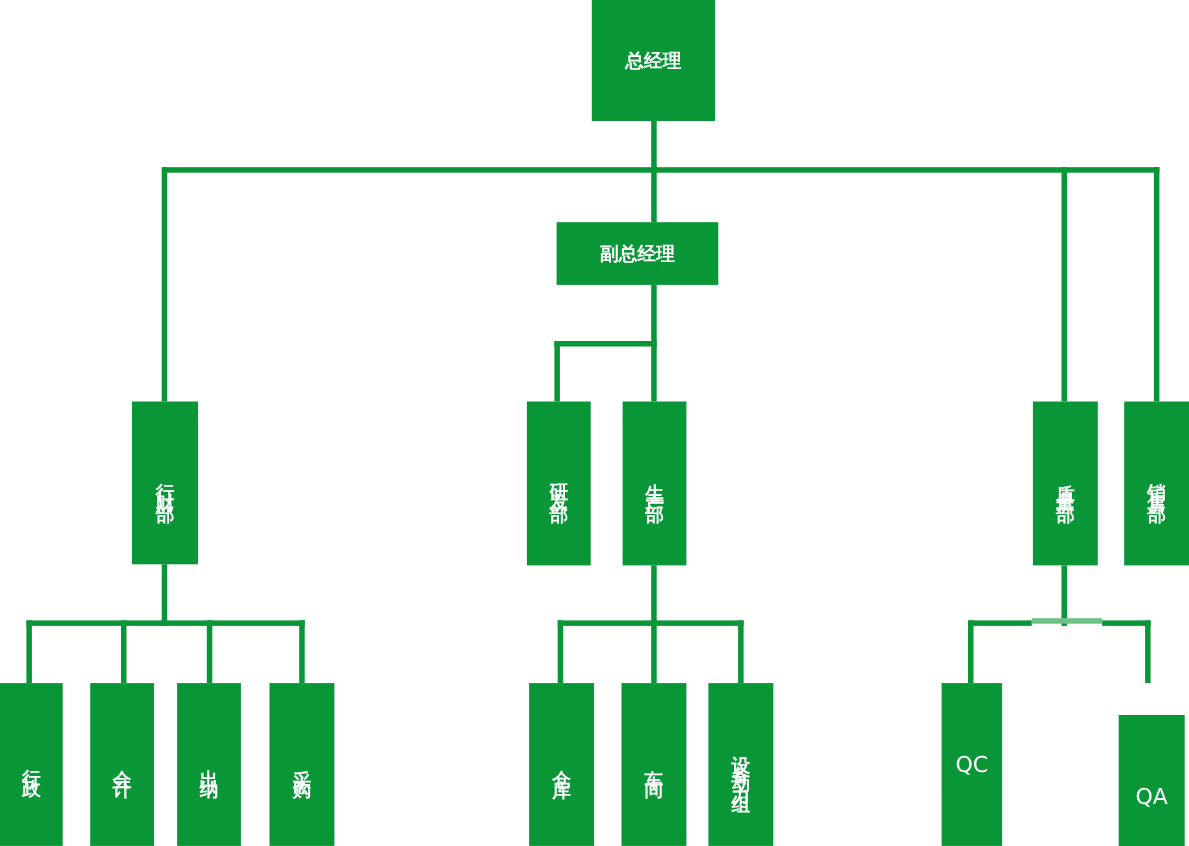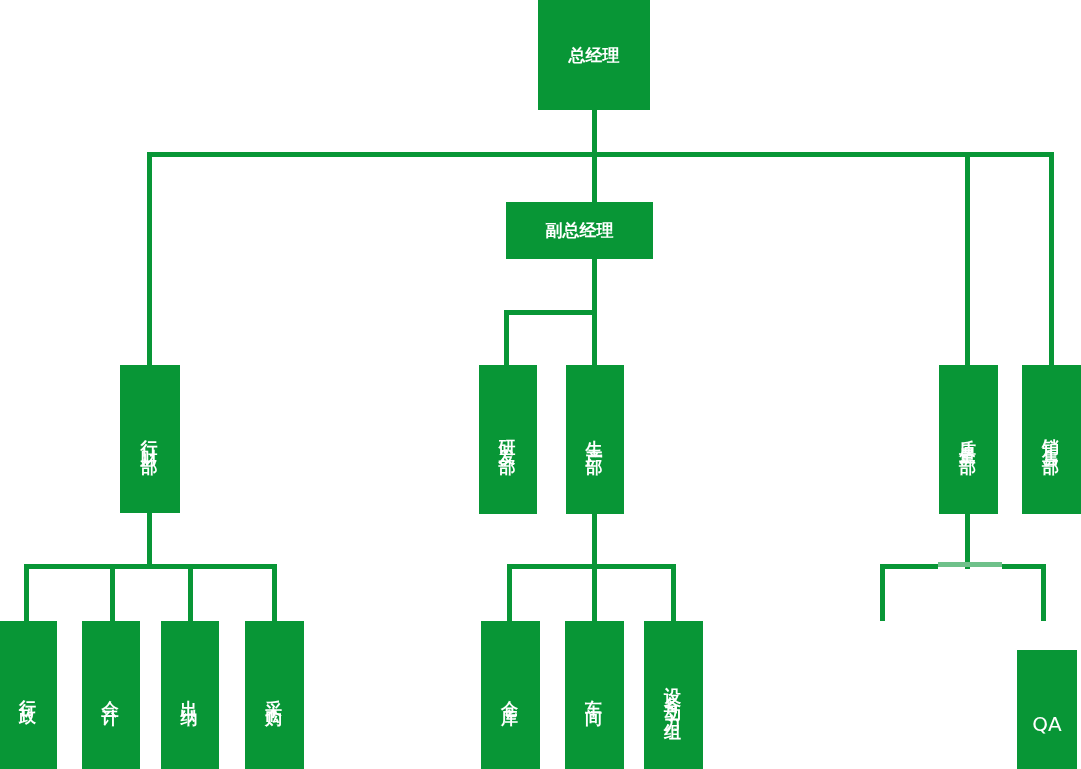--- a/index.html
+++ b/index.html
@@ -139,17 +139,20 @@
   </div>
   <div class="node v" id="n-warehouse">
     <span class="label">仓库</span>
   </div>
   <div class="node v" id="n-workshop">
     <span class="label">车间</span>
   </div>
   <div class="node v" id="n-equipment">
     <span class="label">设备动力组</span>
   </div>
+  <div class="node latin" id="n-qc">
+    <span class="label">QC</span>
+  </div>
   <div class="node latin" id="n-qa">
     <span class="label">QA</span>
   </div>
 
 </div>
 
 </body></html>

